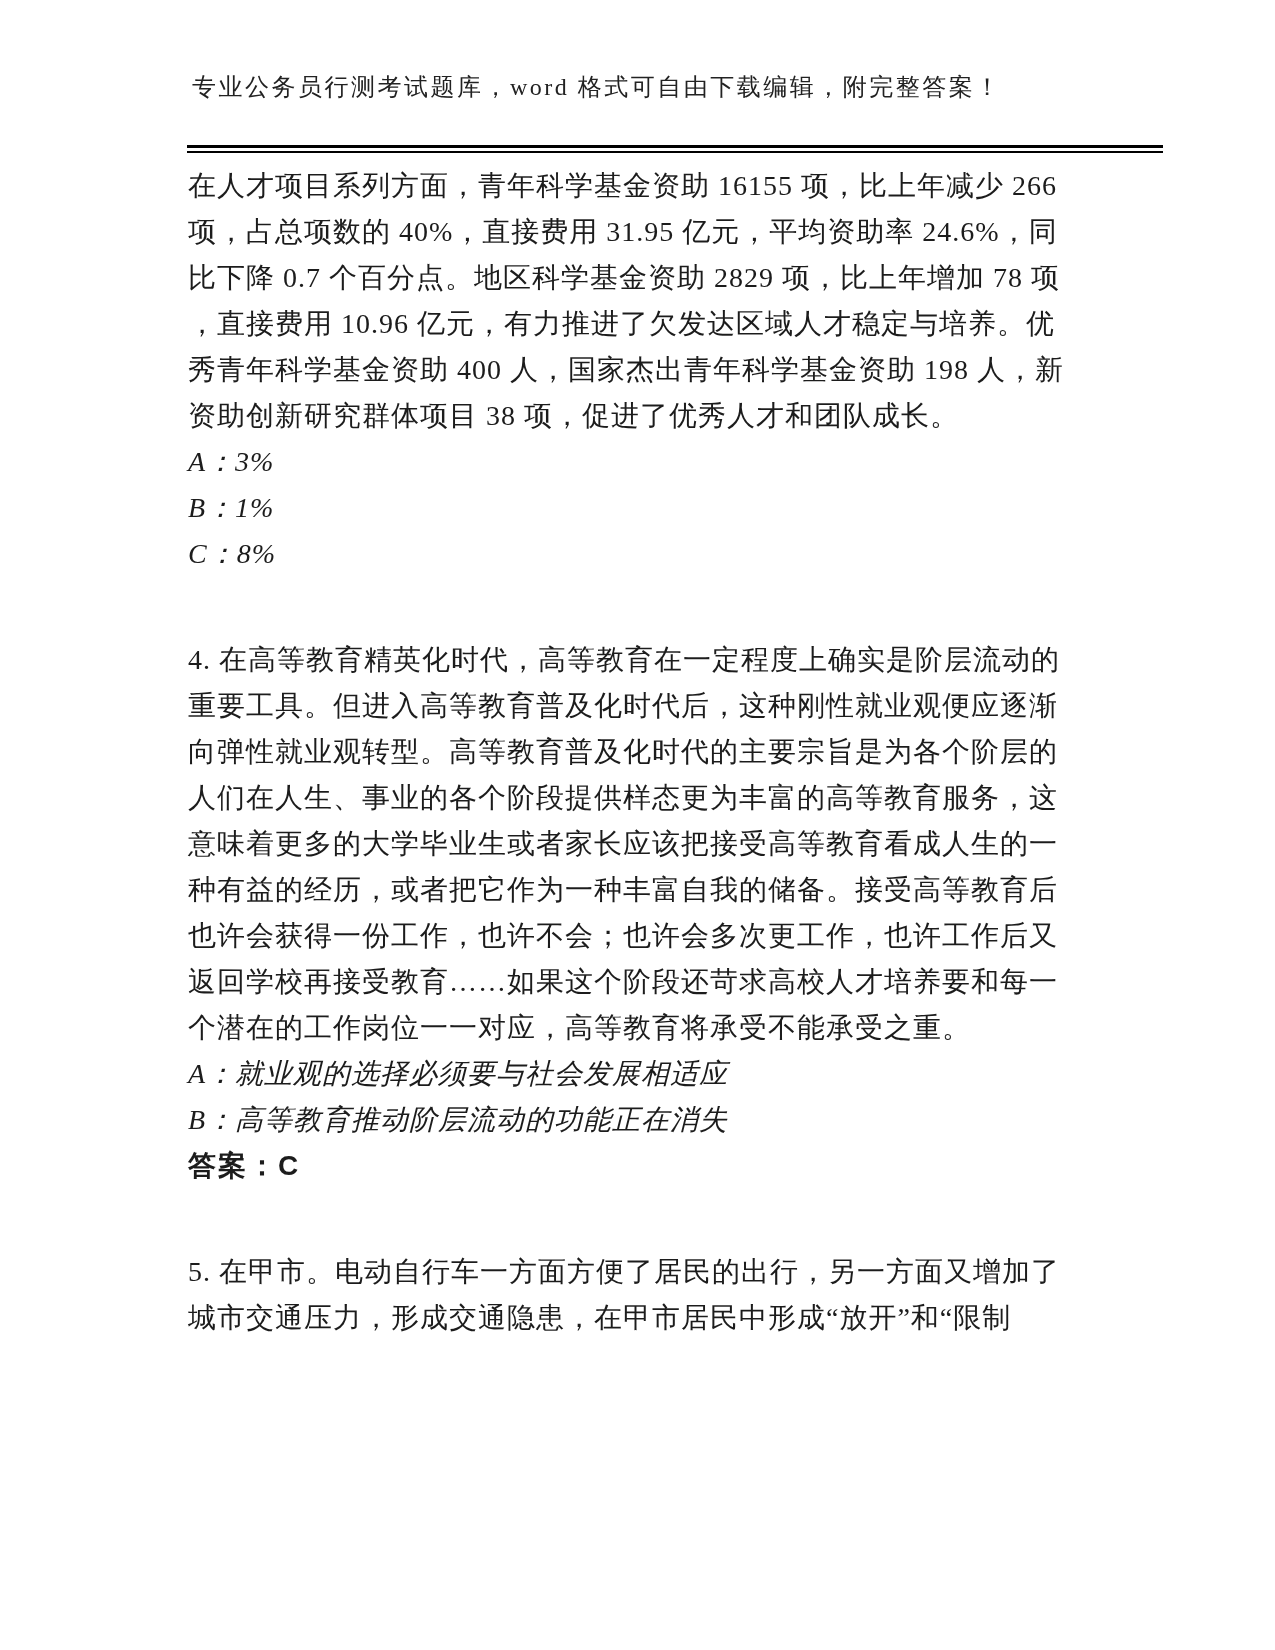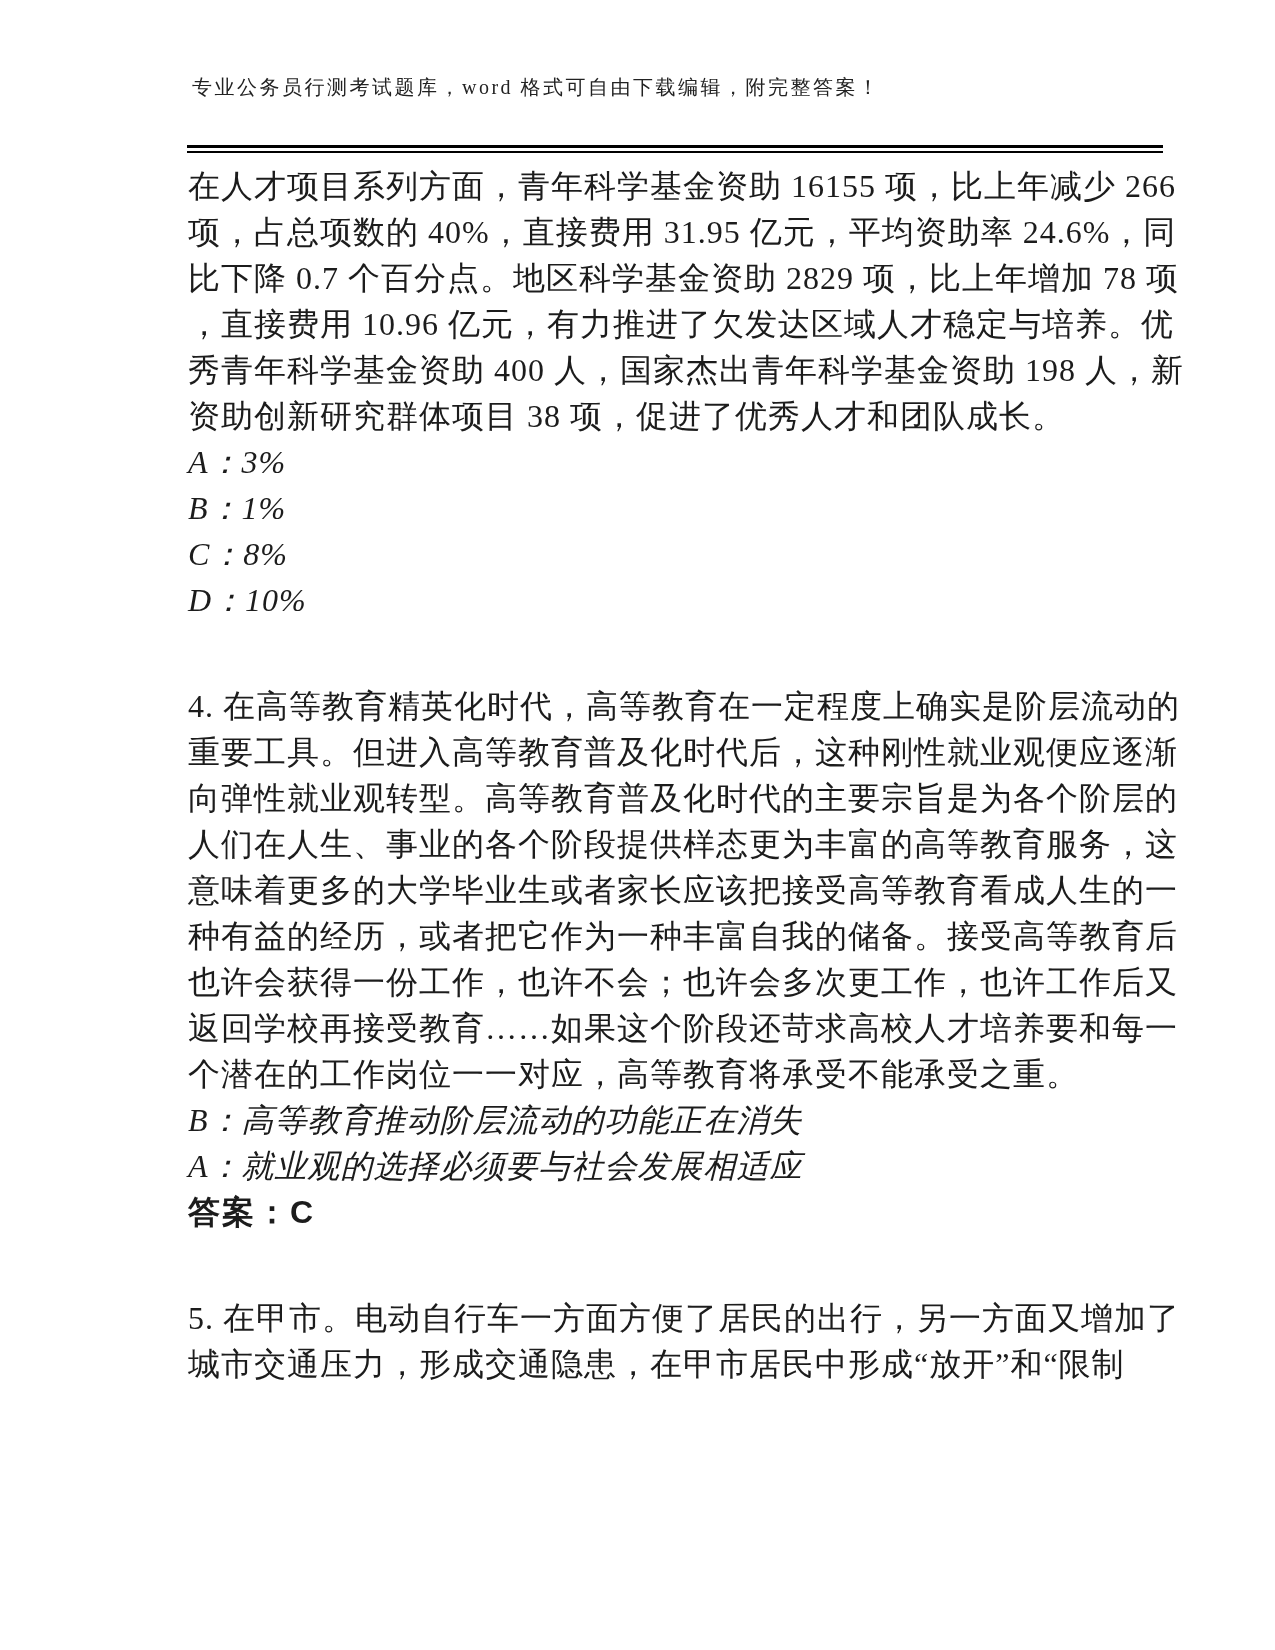--- a/index.html
+++ b/index.html
@@ -12,21 +12,21 @@
     width: 1275px;
     height: 1650px;
     background: #ffffff;
     overflow: hidden;
     box-sizing: border-box;
     padding: 76px 100px 0 188px;
     color: #1a1a1a;
     font-family: "Liberation Serif", "DejaVu Serif", serif;
   }
   .header-text {
-    font-size: 20px;
+    font-size: 24px;
     line-height: 22px;
     letter-spacing: 2.5px;
     color: #222222;
     margin-left: 4px;
     white-space: pre;
   }
   .header-divider {
     margin-top: 47px;
     margin-left: -1px;
     width: 976px;
@@ -35,21 +35,21 @@
     height: 3px;
     background: #000000;
     margin-bottom: 3px;
   }
   .header-divider .thin {
     height: 2px;
     background: #000000;
   }
   .content {
     margin-top: 10px;
-    font-size: 32px;
+    font-size: 28px;
     line-height: 46px;
     letter-spacing: 1px;
     color: #1c1c1c;
   }
   .question-block {
     margin: 0;
   }
   .question-block + .question-block {
     margin-top: 60px;
   }
@@ -84,35 +84,34 @@
     <div class="question-block">
       <div class="question-body">在人才项目系列方面，青年科学基金资助 16155 项，比上年减少 266
 项，占总项数的 40%，直接费用 31.95 亿元，平均资助率 24.6%，同
 比下降 0.7 个百分点。地区科学基金资助 2829 项，比上年增加 78 项
 ，直接费用 10.96 亿元，有力推进了欠发达区域人才稳定与培养。优
 秀青年科学基金资助 400 人，国家杰出青年科学基金资助 198 人，新
 资助创新研究群体项目 38 项，促进了优秀人才和团队成长。</div>
       <div class="option-row">A：3%</div>
       <div class="option-row">B：1%</div>
       <div class="option-row">C：8%</div>
-      <div class="option-row">D：10%</div>
     </div>
 
     <div class="question-block">
       <div class="question-body">4. 在高等教育精英化时代，高等教育在一定程度上确实是阶层流动的
 重要工具。但进入高等教育普及化时代后，这种刚性就业观便应逐渐
 向弹性就业观转型。高等教育普及化时代的主要宗旨是为各个阶层的
 人们在人生、事业的各个阶段提供样态更为丰富的高等教育服务，这
 意味着更多的大学毕业生或者家长应该把接受高等教育看成人生的一
 种有益的经历，或者把它作为一种丰富自我的储备。接受高等教育后
 也许会获得一份工作，也许不会；也许会多次更工作，也许工作后又
 返回学校再接受教育……如果这个阶段还苛求高校人才培养要和每一
 个潜在的工作岗位一一对应，高等教育将承受不能承受之重。</div>
+      <div class="option-row">A：就业观的选择必须要与社会发展相适应</div>
       <div class="option-row">B：高等教育推动阶层流动的功能正在消失</div>
-      <div class="option-row">A：就业观的选择必须要与社会发展相适应</div>
       <div class="answer-row">答案：C</div>
     </div>
 
     <div class="question-block">
       <div class="question-body">5. 在甲市。电动自行车一方面方便了居民的出行，另一方面又增加了
 城市交通压力，形成交通隐患，在甲市居民中形成“放开”和“限制</div>
     </div>
 
   </div>
 </div>

